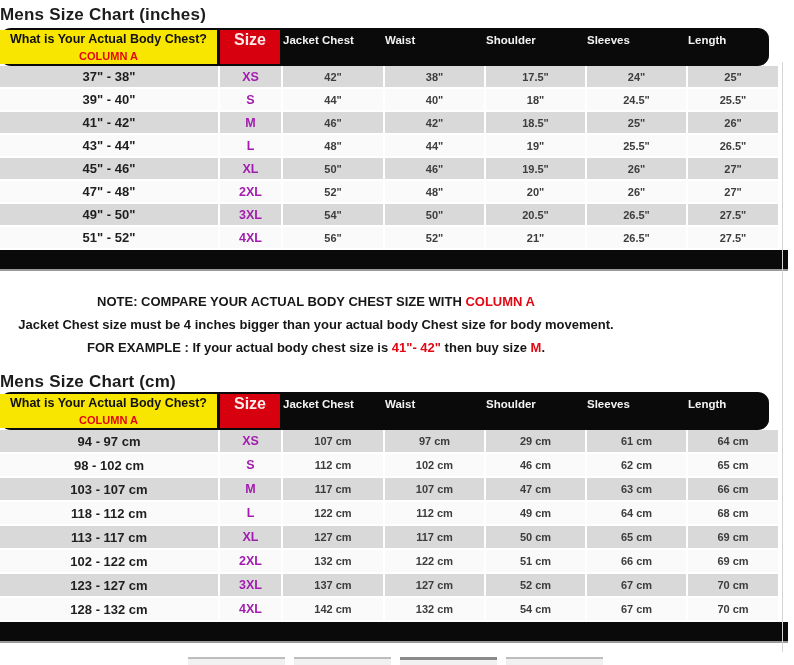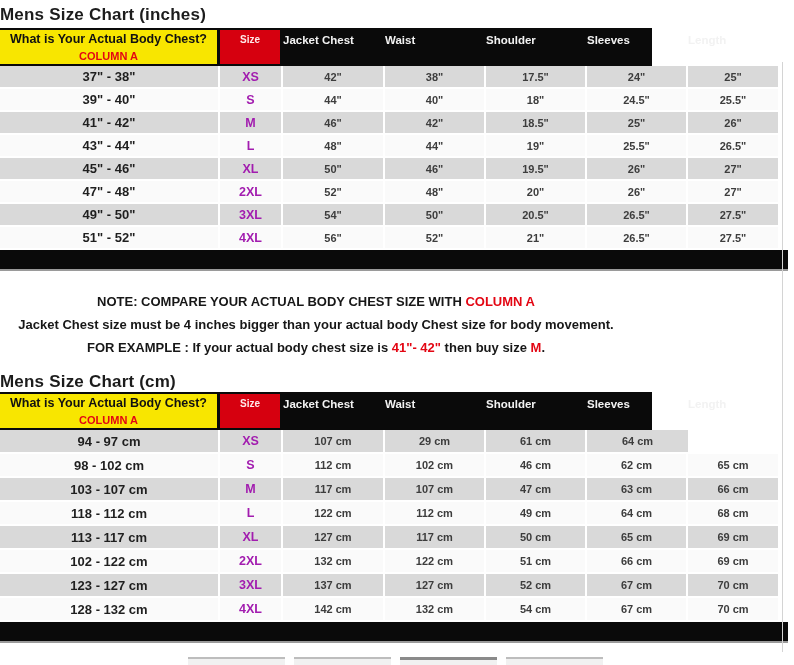--- a/index.html
+++ b/index.html
@@ -14,41 +14,42 @@
     width:778px;text-align:left;font-size:17px;font-weight:700;
     color:#1c1c1c;letter-spacing:0.2px;
   }
   .title-inches{padding-top:5px;height:23px;}
   .title-cm{padding-top:9px;height:20px;margin-top:0;}
 
   
   .grid{
     display:grid;
     grid-template-columns:220px 63px 102px 101px 101px 101px 90px;
-    width:652px;
+    width:769px;
+    border-radius:11px;
   }
 
   
   .hstrip{
     background:var(--black,#0a0a0a);
     border-top:2px solid var(--black,#0a0a0a);
     border-bottom:2px solid var(--black,#0a0a0a);
     height:34px;box-sizing:content-box;
   }
   .chest-hcell{
     background:var(--yellow,#f8e600);
     border-right:3px solid var(--black,#0a0a0a);
     display:flex;flex-direction:column;box-sizing:border-box;
   }
   .chest-hmain{height:19px;line-height:19px;text-align:center;font-weight:700;font-size:12.5px;color:#111;}
   .chest-hsub{height:15px;line-height:14px;text-align:center;font-weight:700;font-size:11px;color:var(--red_text,#e30613);}
   .size-hcell{
     background:var(--red,#d6000f);
     border-right:3px solid var(--black,#0a0a0a);
-    text-align:center;font-weight:700;font-size:10px;color:#ffeaea;
+    text-align:center;font-weight:700;font-size:16px;color:#ffeaea;
     line-height:20px;box-sizing:border-box;
   }
   .measure-hcell{
     color:#f2f2f2;font-weight:700;font-size:11.5px;text-align:left;
     padding-top:4px;box-sizing:border-box;
   }
 
   
   .trow .cell{
     box-sizing:border-box;
@@ -206,20 +207,21 @@
       </div>
       <div class="size-hcell">Size</div>
       <div class="mh-slot" style="display:contents"><div class="measure-hcell">Jacket Chest</div><div class="measure-hcell">Waist</div><div class="measure-hcell">Shoulder</div><div class="measure-hcell">Sleeves</div><div class="measure-hcell">Length</div></div>
     </div>
 
     <div class="rows-cm" id="rows-cm">
         <div class="grid trow odd">
           <div class="cell chest">94 - 97 cm</div>
           <div class="cell size">XS</div>
           <div class="cell val">107 cm</div>
+          <div class="cell val">97 cm</div>
           <div class="cell val">29 cm</div>
           <div class="cell val">61 cm</div>
           <div class="cell val">64 cm</div>
         </div>
         <div class="grid trow even">
           <div class="cell chest">98 - 102 cm</div>
           <div class="cell size">S</div>
           <div class="cell val">112 cm</div>
           <div class="cell val">102 cm</div>
           <div class="cell val">46 cm</div>

